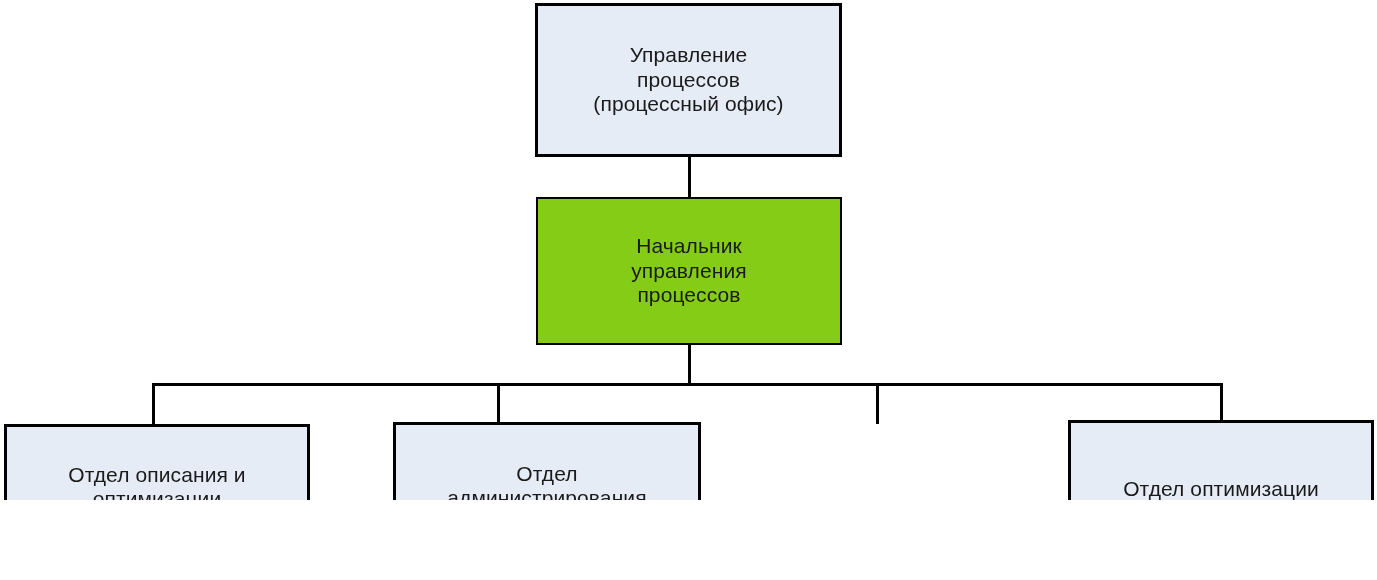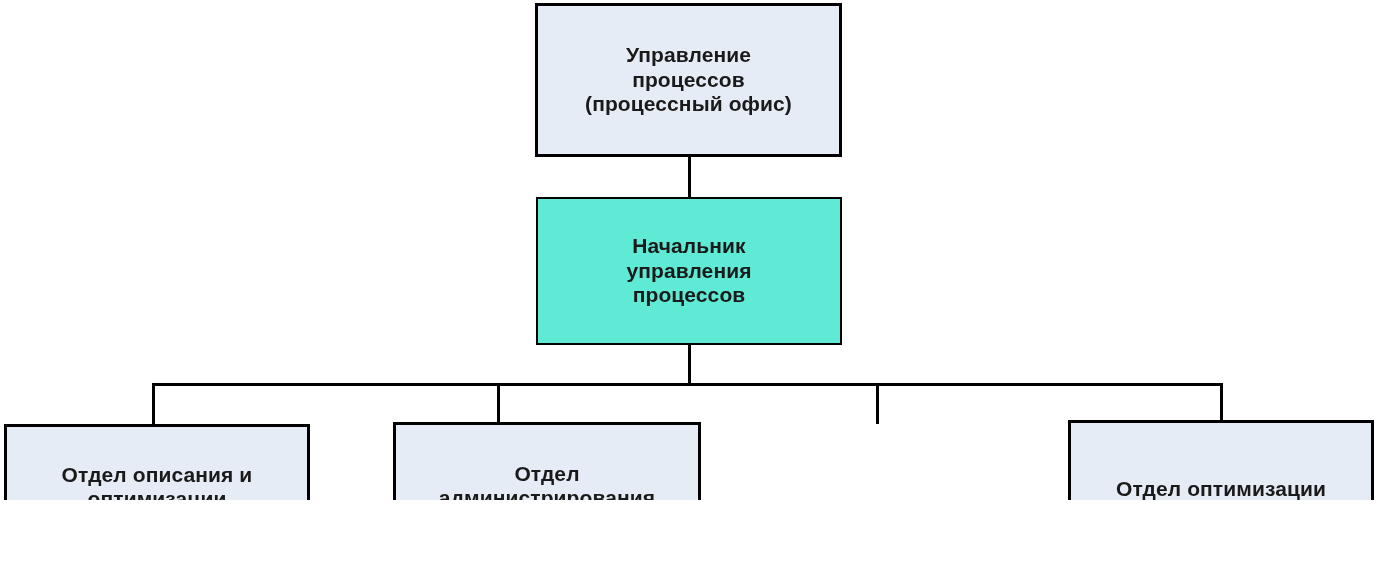--- a/index.html
+++ b/index.html
@@ -8,41 +8,40 @@
     padding: 0;
     background: #ffffff;
   }
   #chart-root {
     position: relative;
     width: 1377px;
     height: 500px;
     background: #ffffff;
     overflow: hidden;
     font-family: "Liberation Sans", "DejaVu Sans", sans-serif;
-    font-weight: bold;
   }
   .node {
     position: absolute;
     box-sizing: border-box;
     display: flex;
     align-items: center;
     justify-content: center;
     text-align: center;
     color: #1a1a1a;
     line-height: 1.16;
     white-space: pre-line;
     letter-spacing: 0.1px;
   }
   .node.unit {
     background: #e6ecf6;
     border: 3px solid #000000;
     font-size: 21px;
   }
   .node.person {
-    background: #5eead4;
+    background: #84cc16;
     border: 2px solid #000000;
     font-size: 21px;
   }
   .node-label {
     display: block;
     padding: 0 8px;
   }
   .connector {
     position: absolute;
     background: #000000;

